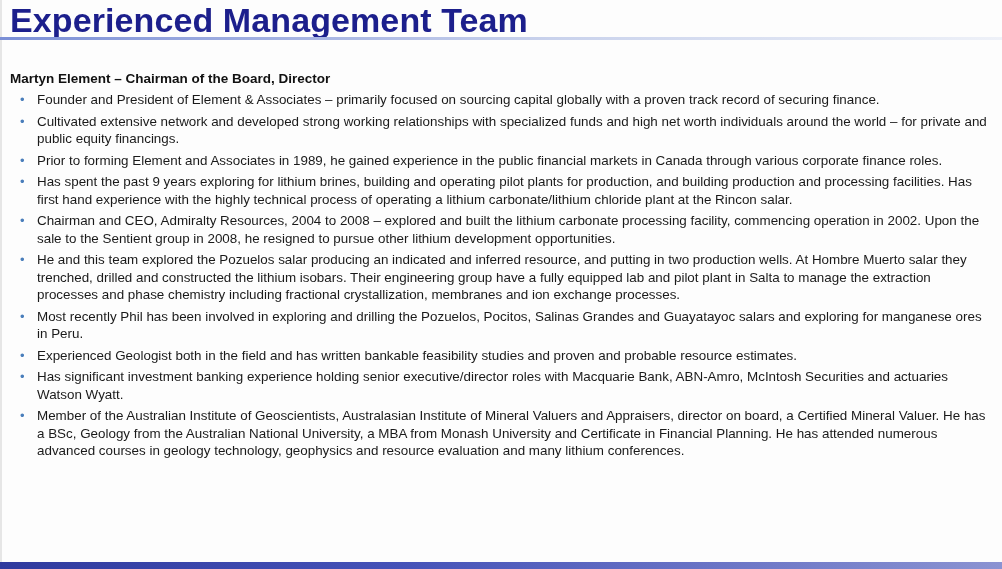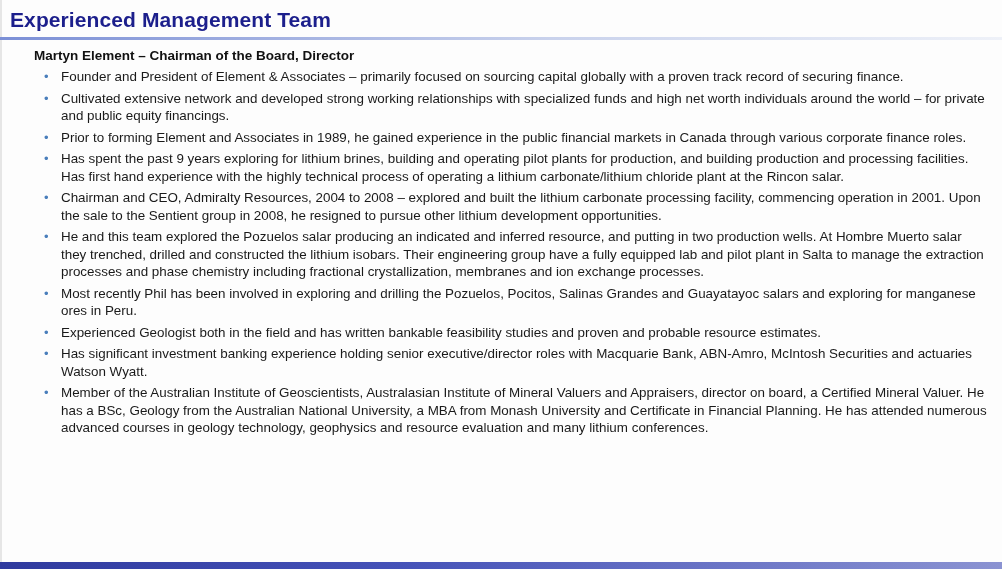--- a/index.html
+++ b/index.html
@@ -21,39 +21,38 @@
     box-sizing: border-box;
     background: #fdfdfd;
   }
   .title-bar {
     position: relative;
     height: 40px;
     padding: 4px 0 0 10px;
     box-sizing: border-box;
   }
   .slide-title {
-    font-size: 21px;
+    font-size: 34px;
     font-weight: bold;
     color: #1c1f8c;
     letter-spacing: 0.1px;
     line-height: 32px;
     margin: 0;
     white-space: nowrap;
   }
   .title-rule {
     position: absolute;
     left: 0;
     right: 0;
     bottom: 0;
     height: 3px;
     background: linear-gradient(to right, #7b8fd6 0%, #c9d2ec 55%, #eef1f8 100%);
   }
   .content {
-    padding: 1px 14px 0 10px;
-    margin-left: 24px;
+    padding: 24px 14px 0 10px;
   }
   .person {
     margin-bottom: 2px;
   }
   .person-heading {
     font-size: 13.5px;
     font-weight: bold;
     color: #111111;
     margin: 6px 0 4px 0;
     line-height: 17px;
@@ -132,21 +131,21 @@
     </div>
 
     <div class="person">
       <ul class="bullets">
         <li class="bullet">
           <span class="bullet-marker">•</span>
           <span class="bullet-text">Has spent the past 9 years exploring for lithium brines, building and operating pilot plants for production, and building production and processing facilities. Has first hand experience with the highly technical process of operating a lithium carbonate/lithium chloride plant at the Rincon salar.</span>
         </li>
         <li class="bullet">
           <span class="bullet-marker">•</span>
-          <span class="bullet-text">Chairman and CEO, Admiralty Resources, 2004 to 2008 – explored and built the lithium carbonate processing facility, commencing operation in 2001. Upon the sale to the Sentient group in 2008, he resigned to pursue other lithium development opportunities.</span>
+          <span class="bullet-text">Chairman and CEO, Admiralty Resources, 2004 to 2008 – explored and built the lithium carbonate processing facility, commencing operation in 2002. Upon the sale to the Sentient group in 2008, he resigned to pursue other lithium development opportunities.</span>
         </li>
         <li class="bullet">
           <span class="bullet-marker">•</span>
           <span class="bullet-text">He and this team explored the Pozuelos salar producing an indicated and inferred resource, and putting in two production wells. At Hombre Muerto salar they trenched, drilled and constructed the lithium isobars. Their engineering group have a fully equipped lab and pilot plant in Salta to manage the extraction processes and phase chemistry including fractional crystallization, membranes and ion exchange processes.</span>
         </li>
         <li class="bullet">
           <span class="bullet-marker">•</span>
           <span class="bullet-text">Most recently Phil has been involved in exploring and drilling  the Pozuelos, Pocitos, Salinas Grandes and Guayatayoc salars and exploring for manganese ores in Peru.</span>
         </li>
         <li class="bullet">

